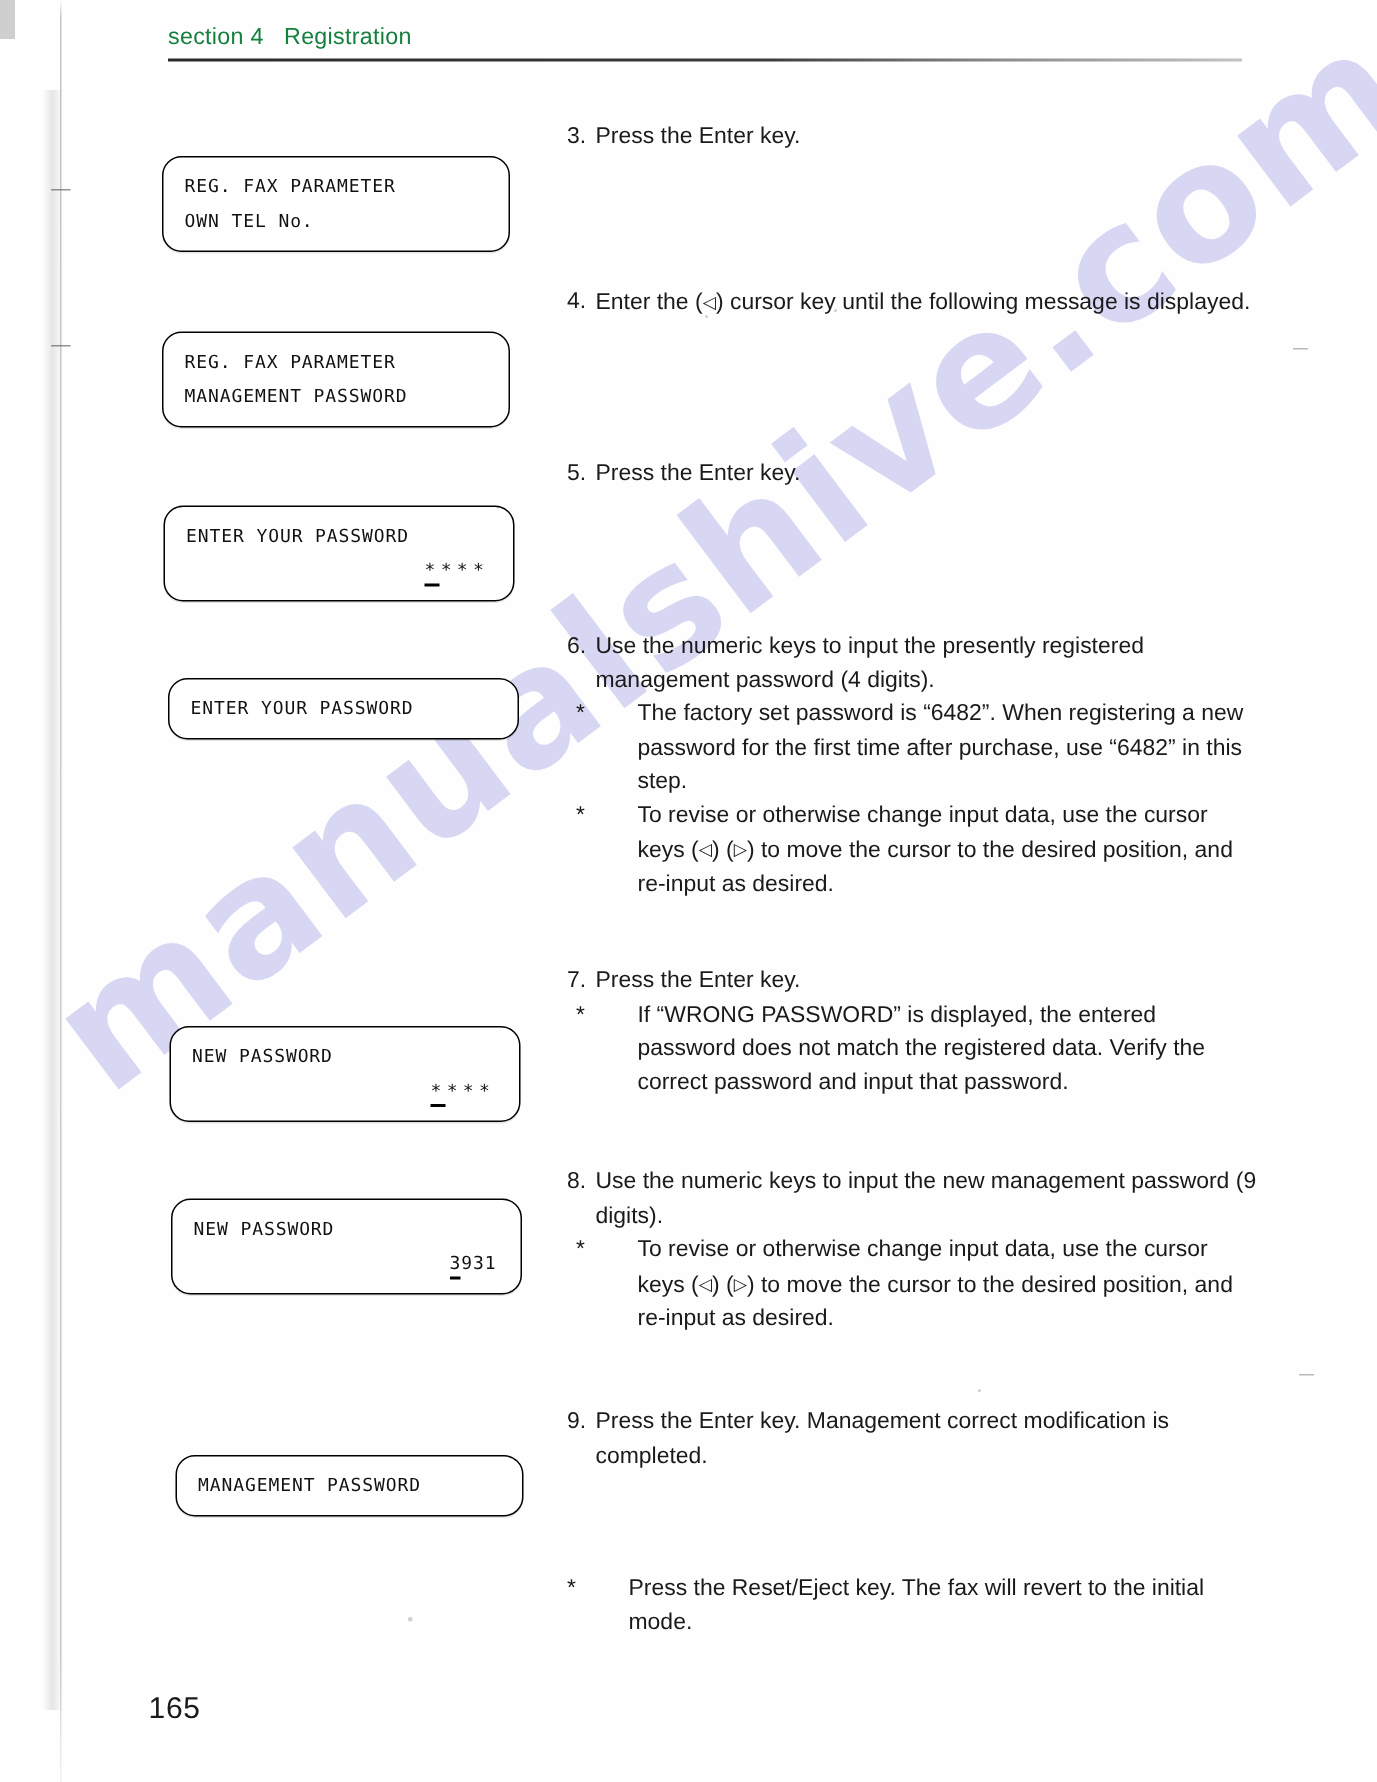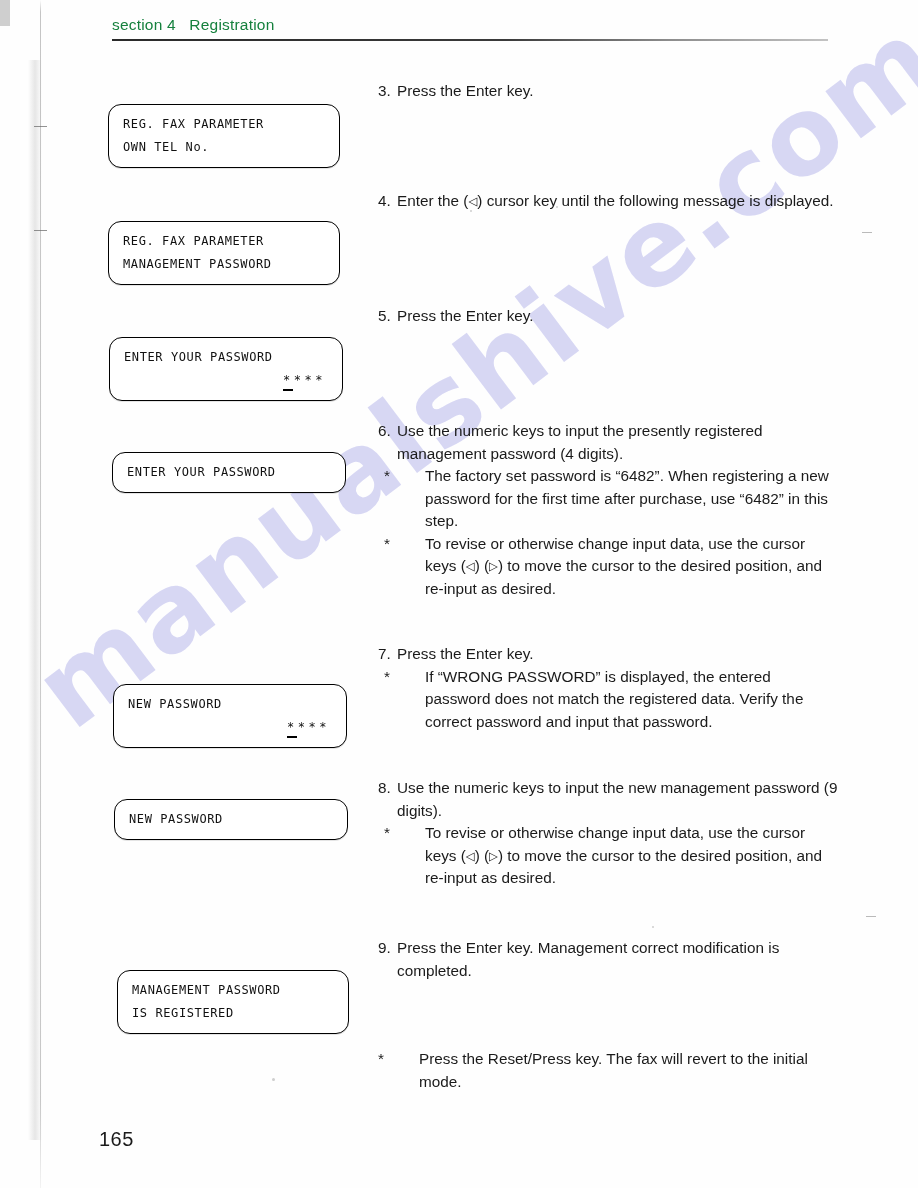--- a/index.html
+++ b/index.html
@@ -253,25 +253,25 @@
     <div class="line">ENTER YOUR PASSWORD</div>
   </div>
 
   <div class="lcd" style="left:113px; top:684px; width:234px;">
     <div class="line">NEW PASSWORD</div>
     <div class="line right stars"><span class="cursor-char">*</span><span>***</span></div>
   </div>
 
   <div class="lcd" style="left:114px; top:799px; width:234px;">
     <div class="line">NEW PASSWORD</div>
+    <div class="line right"><span class="cursor-char">3</span><span>931</span></div>
   </div>
 
   <div class="lcd" style="left:117px; top:970px; width:232px;">
     <div class="line">MANAGEMENT PASSWORD</div>
-    <div class="line">IS REGISTERED</div>
   </div>
 
   <div class="instr" style="top:80px;">
     <div class="step">
       <div class="num">3.</div>
       <div class="body">Press the Enter key.</div>
     </div>
   </div>
 
   <div class="instr" style="top:190px;">
@@ -328,19 +328,19 @@
   <div class="instr" style="top:937px;">
     <div class="step">
       <div class="num">9.</div>
       <div class="body">Press the Enter key. Management correct modification is completed.</div>
     </div>
   </div>
 
   <div class="instr" style="top:1048px;">
     <div class="note top-level">
       <div class="star">*</div>
-      <div class="note-body">Press the Reset/Press key. The fax will revert to the initial mode.</div>
+      <div class="note-body">Press the Reset/Eject key. The fax will revert to the initial mode.</div>
     </div>
   </div>
 
   <div class="page-number">165</div>
 
 </div>
 
 </body></html>

